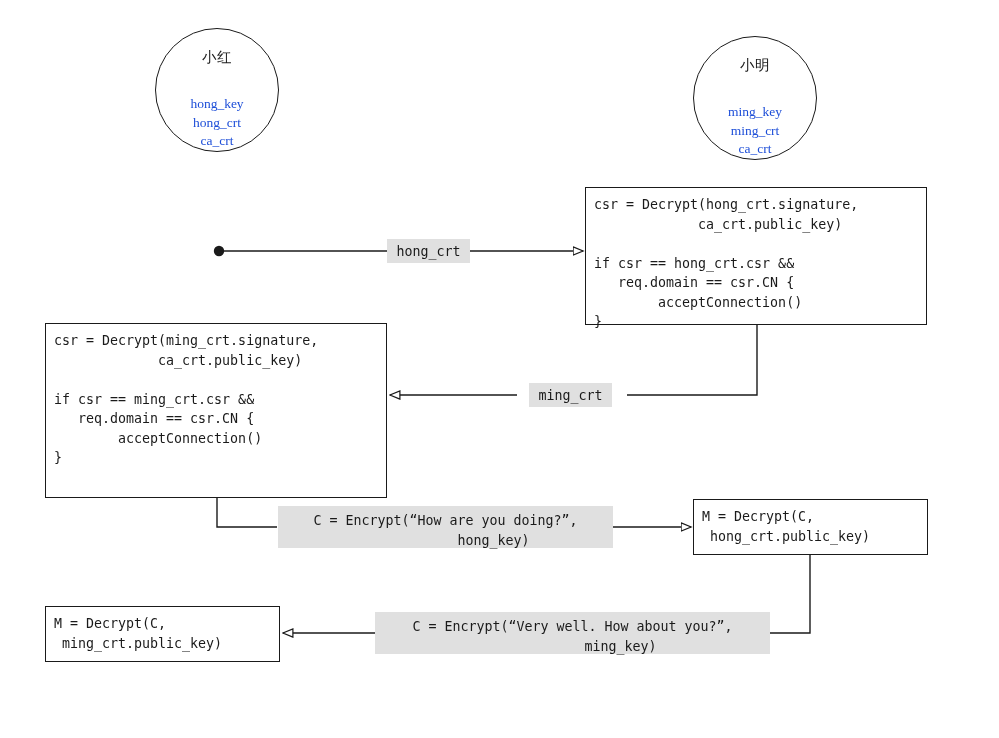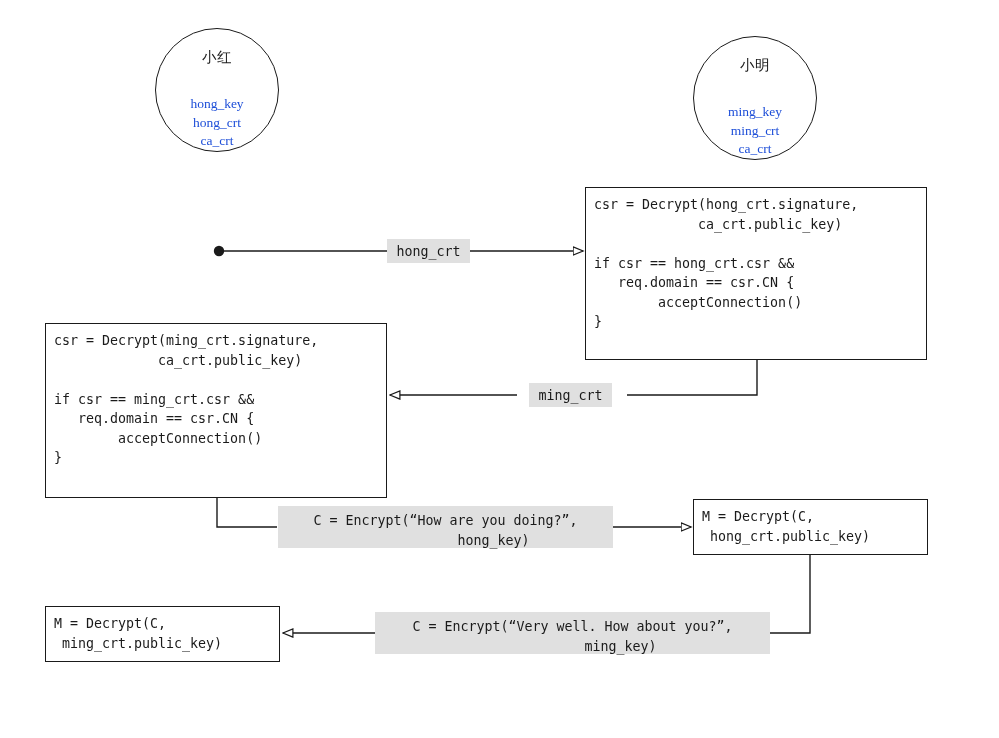--- a/index.html
+++ b/index.html
@@ -118,21 +118,21 @@
 ca_crt</div>
   </div>
 
   <div class="node-circle" style="left:693px; top:36px; width:124px; height:124px;">
     <div class="node-title">小明</div>
     <div class="node-keys">ming_key
 ming_crt
 ca_crt</div>
   </div>
 
-  <div class="code-box" style="left:585px; top:187px; width:342px; height:173px;">csr = Decrypt(hong_crt.signature,
+  <div class="code-box" style="left:585px; top:187px; width:342px; height:138px;">csr = Decrypt(hong_crt.signature,
              ca_crt.public_key)
 
 if csr == hong_crt.csr &amp;&amp;
    req.domain == csr.CN {
         acceptConnection()
 }</div>
 
   <div class="code-box" style="left:45px; top:323px; width:342px; height:175px;">csr = Decrypt(ming_crt.signature,
              ca_crt.public_key)
 

